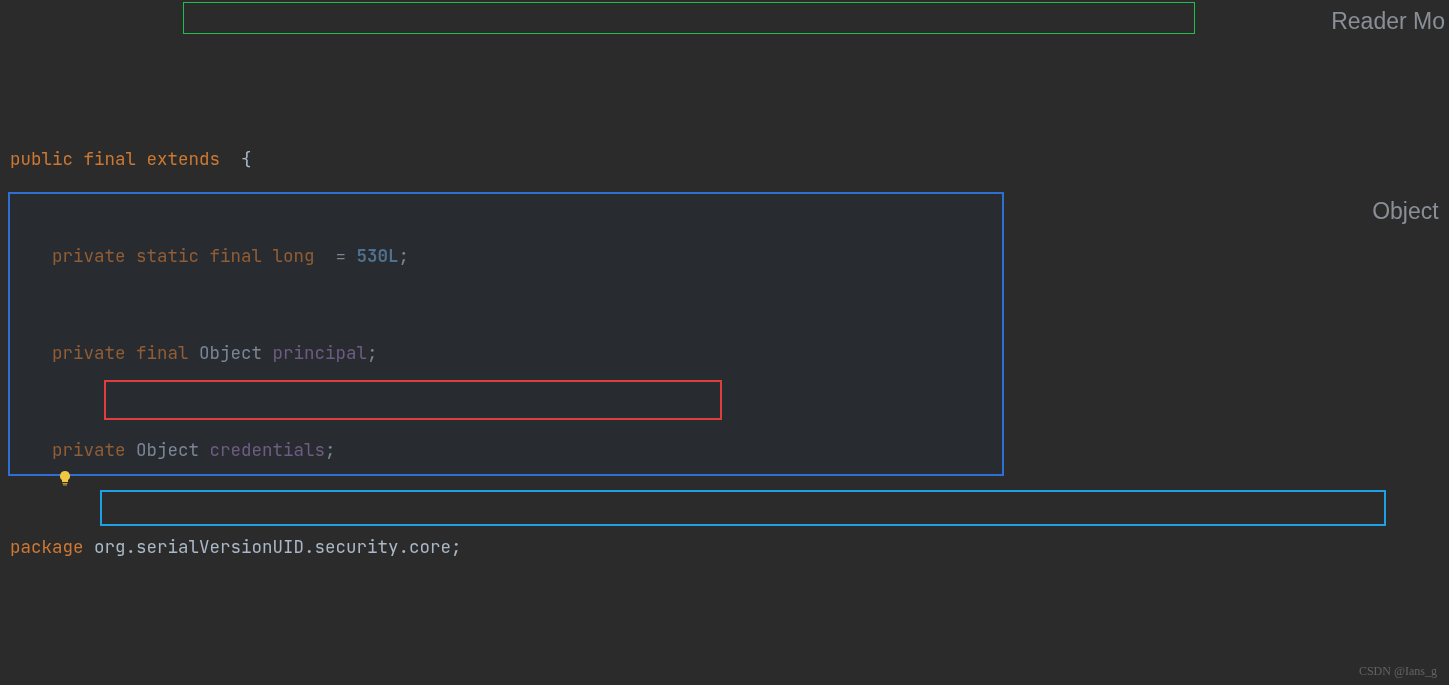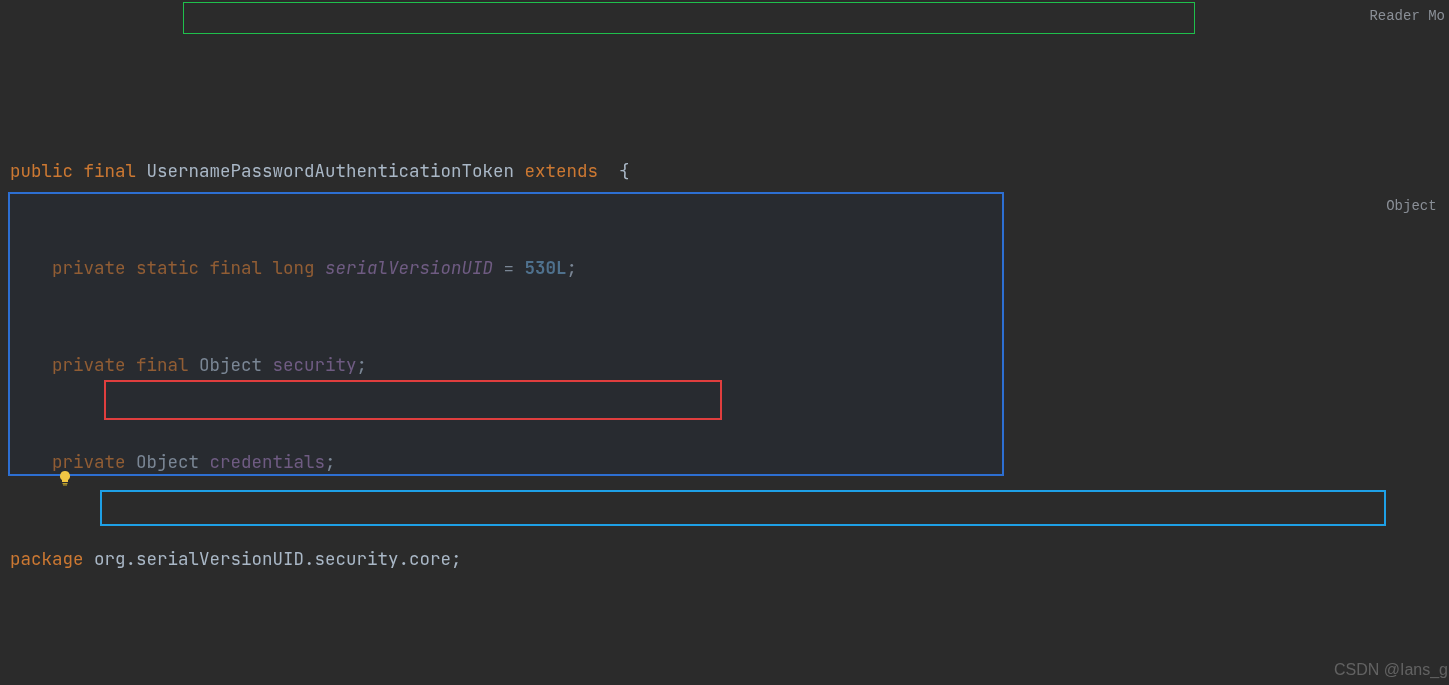--- a/index.html
+++ b/index.html
@@ -8,21 +8,21 @@
     font-family: 'JetBrains Mono', 'Consolas', 'Monaco', monospace;
     font-size: 17.5px;
     color: #a9b7c6;
     white-space: pre;
     overflow: hidden;
     width: 1449px;
     height: 685px;
     position: relative;
   }
   .code-area { padding: 6px 0 0 10px; line-height: 1.4; position: relative; }
-  .line { height: 48px; display: flex; align-items: center; position: relative; }
+  .line { height: 48px; display: flex; position: relative; }
   .kw   { color: #cc7832; }
   .ty   { color: #a9b7c6; }
   .fld  { color: #9876aa; }
   .num  { color: #6897bb; font-weight: bold; }
   .pkg  { color: #a9b7c6; }
   .ital { font-style: italic; }
   .punct{ color: #a9b7c6; }
 
   .box-green {
     border: 1.5px solid #1fbf4c;
@@ -45,52 +45,52 @@
   }
   .box-cyan {
     border: 2px solid #1ea0e6;
     position: absolute;
     top: 490px; left: 100px; width: 1286px; height: 36px;
     pointer-events: none;
   }
   .reader-btn {
     position: absolute;
     color: #8a8f97;
-    font-family: Liberation Mono, monospace;
-    font-size: 14px;
+    font-family: Liberation Sans, sans-serif;
+    font-size: 23px;
     cursor: pointer;
   }
   .reader1 { top: 8px; right: 4px; }
   .reader2 { top: 198px; right: 4px; }
   .bulb {
     position: absolute;
     left: 36px; top: 445px;
     width: 16px; height: 16px;
     color: #f2c744;
   }
   .watermark {
     position: absolute;
-    right: 1px; bottom: 6px;
-    font-family: Liberation Sans, sans-serif;
-    font-size: 16px;
+    right: 12px; bottom: 6px;
+    font-family: Liberation Serif, serif;
+    font-size: 12px;
     color: rgba(200,200,200,0.35);
   }
 </style>
 </head>
 <body>
 
 
 
 <div class="code-area">
 
-<div class="line"><span class="kw">public </span><span class="kw">final </span><span class="ty">UsernamePasswordAuthenticationToken </span><span class="kw">extends </span><span class="punct"> {</span></div>
+<div class="line"><span class="kw">public </span><span class="kw">final </span><span class="kw">extends </span><span class="punct"> {</span></div>
 
-<div class="line"><span>    </span><span class="kw">private </span><span class="kw">static </span><span class="kw">final </span><span class="kw">long </span><span class="fld ital">serialVersionUID</span><span class="punct"> = </span><span class="num">530L</span><span class="punct">;</span></div>
+<div class="line"><span>    </span><span class="kw">private </span><span class="kw">static </span><span class="kw">final </span><span class="kw">long </span><span class="punct"> = </span><span class="num">530L</span><span class="punct">;</span></div>
 
-<div class="line"><span>    </span><span class="kw">private </span><span class="kw">final </span><span class="ty">Object </span><span class="fld">security</span><span class="punct">;</span></div>
+<div class="line"><span>    </span><span class="kw">private </span><span class="kw">final </span><span class="ty">Object </span><span class="fld">principal</span><span class="punct">;</span></div>
 
 <div class="line"><span>    </span><span class="kw">private </span><span class="ty">Object </span><span class="fld">credentials</span><span class="punct">;</span></div>
 
 <div class="line"><span class="kw">package </span><span class="pkg">org.serialVersionUID.security.core</span><span class="punct">;</span></div>
 
 <div class="line"></div>
 
 
 
 

